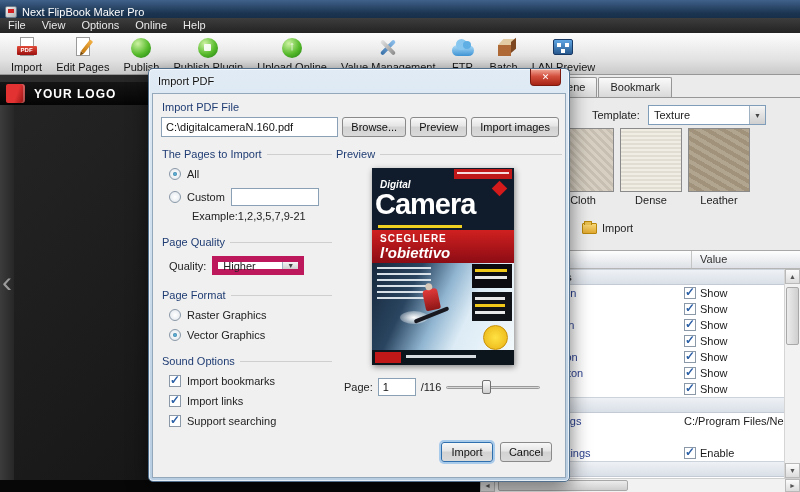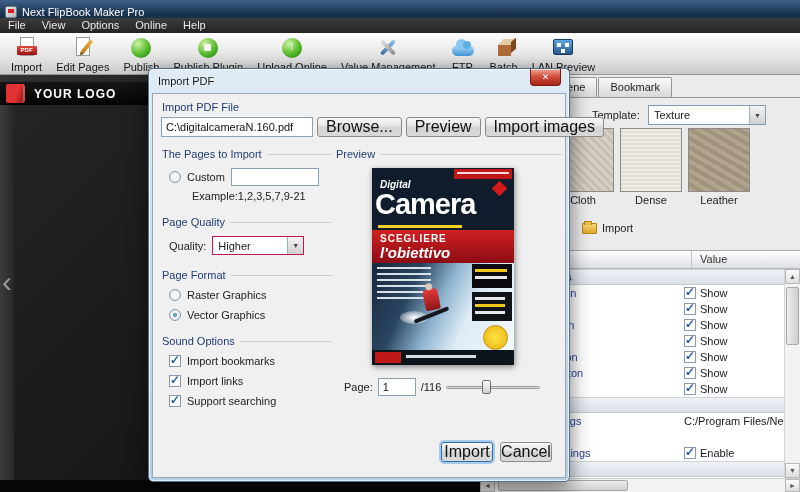--- a/index.html
+++ b/index.html
@@ -87,24 +87,24 @@
 .hs-left,.hs-right{position:absolute;top:0;bottom:0;width:15px;display:flex;align-items:center;justify-content:center;font-size:7px;color:#555;background:linear-gradient(#fcfcfc,#dcdcdc);border:1px solid #b9b9b9}
 .hs-left{left:0}.hs-right{right:0}
 .hs-thumb{position:absolute;left:18px;top:1px;bottom:1px;width:130px;background:linear-gradient(#ececec,#cfcfcf);border:1px solid #a8a8a8;border-radius:2px}
 
 
 .cb{width:12px;height:12px;background:#fff;border:1px solid #8a98a8;position:relative;flex:none;display:inline-block}
 .tick{position:absolute;left:0;top:-3px;font-size:12px;font-weight:bold;color:#2b5fa6;line-height:14px;font-style:normal}
 .radio{width:12px;height:12px;border-radius:50%;background:radial-gradient(#fff,#dfe5ea);border:1px solid #8a98a8;position:relative;flex:none;display:inline-block}
 .radio.sel::after{content:"";position:absolute;left:3px;top:3px;width:4px;height:4px;border-radius:50%;background:radial-gradient(#6ec6e8,#1f5f8a)}
 .tin{height:20px;border:1px solid #8aa0b4;background:#fff;padding:0 4px;font-family:inherit;font-size:11px;color:#111}
-.btn{height:20px;padding:0 8px;background:linear-gradient(#f8f8f8,#e5e5e5 45%,#d2d2d2 50%,#dadada);border:1px solid #8a8a8a;border-radius:3px;font-family:inherit;font-size:16px;color:#111;white-space:nowrap}
+.btn{height:20px;padding:0 8px;background:linear-gradient(#f8f8f8,#e5e5e5 45%,#d2d2d2 50%,#dadada);border:1px solid #8a8a8a;border-radius:3px;font-family:inherit;font-size:11px;color:#111;white-space:nowrap}
 .btn.w52{width:52px;padding:0}
 .btn.default{border-color:#2f6fad;box-shadow:0 0 0 2px rgba(96,166,230,.5)}
-.ddl-inline{position:relative;width:92px;height:19px;background:#fff;border:1px solid #be185d;display:flex;align-items:center;padding-left:5px}
+.ddl-inline{position:relative;width:92px;height:19px;background:#fff;border:6px solid #be185d;display:flex;align-items:center;padding-left:5px}
 
 
 .dialog{position:absolute;left:148px;top:68px;width:422px;height:414px;z-index:50;border-radius:5px;background:linear-gradient(#e0ebf5,#b7cde1);border:1px solid #51708e;box-shadow:0 6px 20px rgba(0,0,0,.55),inset 0 0 0 1px rgba(255,255,255,.65)}
 .dlg-titlebar{height:24px;display:flex;align-items:center;padding:0 9px;color:#111;text-shadow:0 0 3px #fff}
 .dlg-close{position:absolute;right:8px;top:0;width:31px;height:17px;background:linear-gradient(#f2ac9c,#d4503e 45%,#a62414);border:1px solid #7c1a10;border-top:none;border-radius:0 0 4px 4px;color:#fff;display:flex;align-items:center;justify-content:center;font-size:9px;box-shadow:inset 0 1px 0 rgba(255,255,255,.5)}
 .dlg-content{position:absolute;left:3px;right:3px;top:24px;bottom:3px;background:#f0f0f0;border:1px solid #93a8ba}
 .file-label{position:absolute;left:9px;top:7px;color:#1f3c73}
 .file-row{position:absolute;left:8px;top:23px;right:6px;display:flex;gap:4px}
 .file-row .tin{width:212px}
 .left-col{position:absolute;left:9px;top:54px;width:170px}
@@ -412,20 +412,24 @@
         <button class="btn">Preview</button>
         <button class="btn">Import images</button>
       </div>
 
       <div class="left-col">
         <div class="grp-title">
           <span>The Pages to Import</span>
             <span class="line"></span>
         </div>
         <div class="opt">
+          <span class="radio sel"></span>
+          <span>All</span>
+        </div>
+        <div class="opt">
           <span class="radio"></span>
           <span>Custom</span>
           <input class="tin" style="">
         </div>
         <div class="example">Example:1,2,3,5,7,9-21</div>
 
         <div class="grp-title mt">
           <span>Page Quality</span>
             <span class="line"></span>
         </div>

